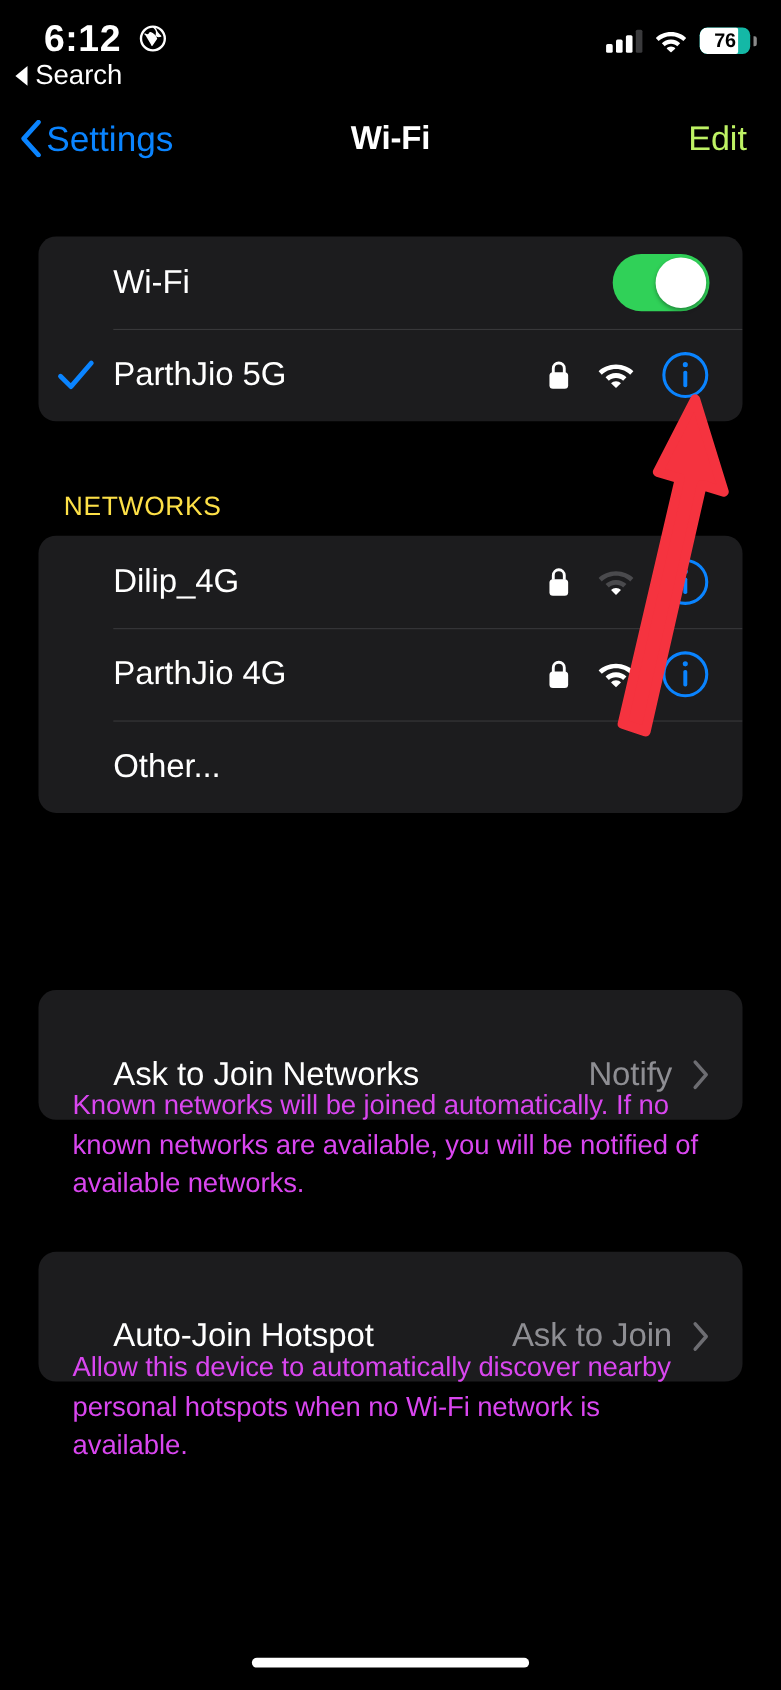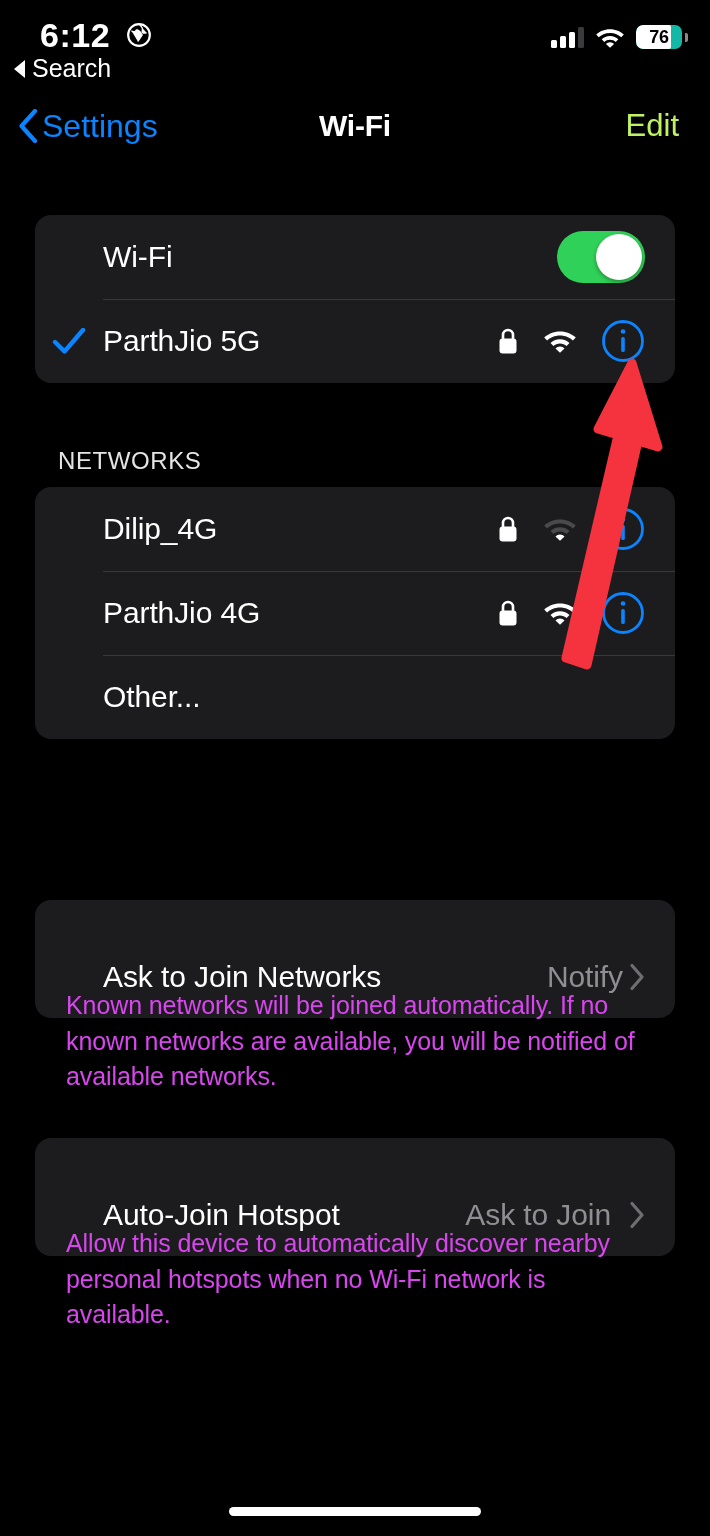--- a/index.html
+++ b/index.html
@@ -110,21 +110,21 @@
   
   .ic-lock { width:22px; height:28px; flex:none; }
   .ic-wifi { width:34px; height:26px; flex:none; }
   .ic-info { width:44px; height:44px; flex:none; }
   .ic-chev { width:16px; height:28px; flex:none; }
   .ic-check { width:34px; height:30px; }
 
   
   .section-header {
     position:absolute; left:58px;
-    color:#e5e5e5; font-size:24px; letter-spacing:0.6px; font-weight:400;
+    color:#fde047; font-size:24px; letter-spacing:0.6px; font-weight:400;
   }
 
   
   .value-row { height:82px;margin-top:36px; }
   .value-text {
     color:#8e8e93; font-size:30px; font-weight:400; letter-spacing:-0.1px;
     margin-right:4px; white-space:nowrap;
   }
 
   
@@ -280,21 +280,21 @@
 
     <div class="row">
       <div class="row-label">Other...</div>
     </div>
 
   </div>
 
   <div class="card" style="top:900px;">
     <div class="row value-row">
       <div class="row-label">Ask to Join Networks</div>
-      <div class="row-right" style="gap:2px;justify-content:space-between;">
+      <div class="row-right" style="gap:14px;justify-content:space-between;">
         <span class="value-text">Notify</span>
         <svg class="ic-chev" viewBox="0 0 16 28">
           <path d="M3 2.5 L13 14 L3 25.5" fill="none" stroke="#6d6d72" stroke-width="3.2" stroke-linecap="round" stroke-linejoin="round"></path>
         </svg>
       </div>
     </div>
   </div>
   <div class="footnote" style="top:988px;">Known networks will be joined automatically. If no known networks are available, you will be notified of available networks.</div>
 
   <div class="card" style="top:1138px;">

